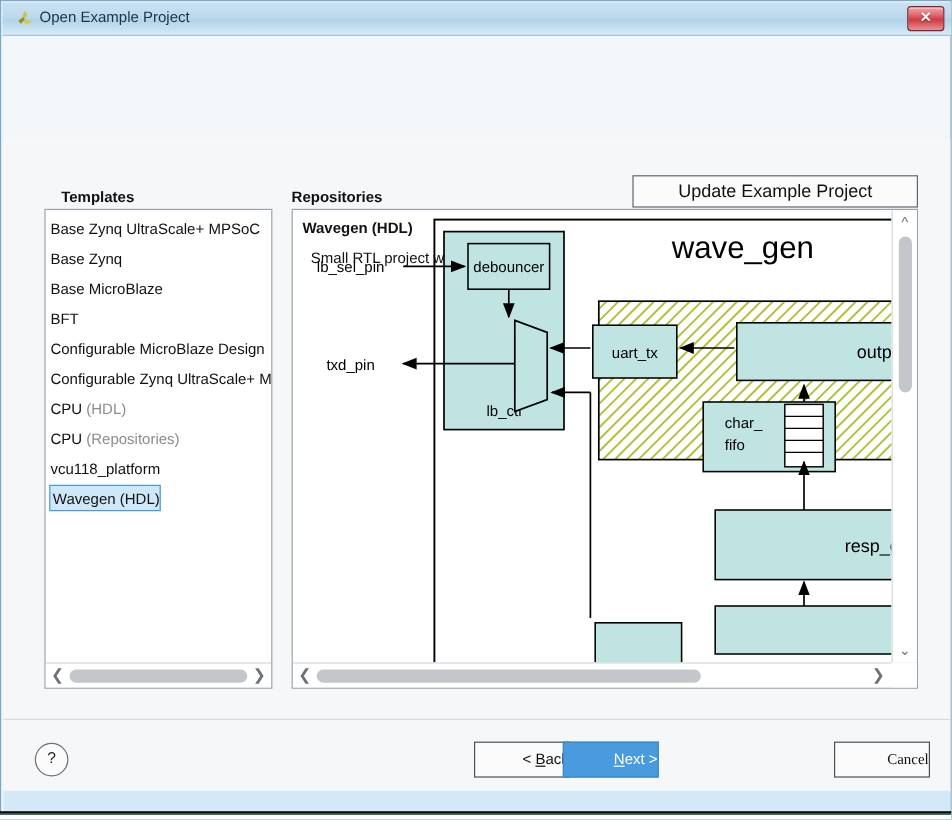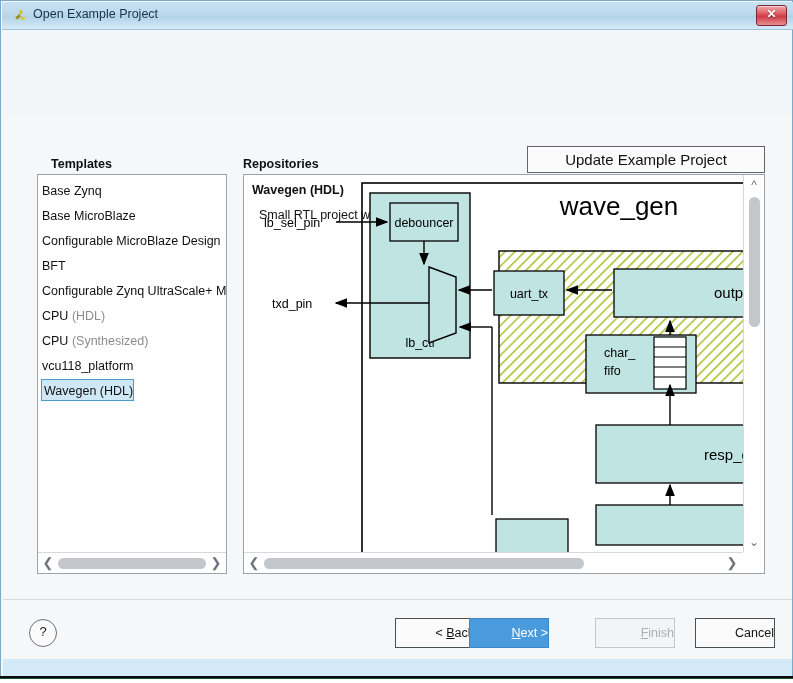--- a/index.html
+++ b/index.html
@@ -262,21 +262,21 @@
   .btn.disabled {
     background: #f2f4f6;
     border: 1px solid #c2c8ce;
     color: #a9b0b6;
     cursor: default;
   }
   .btn u { text-decoration: underline; }
   .btn-back   { left: 392px; }
   .btn-next   { left: 466px; }
   .btn-finish { left: 592px; }
-  .btn-cancel { left: 692px; }
+  .btn-cancel { left: 692px; font-family: Liberation Serif, serif; }
 
   .bottom-strip {
     position: absolute;
     left: 2px; top: 658px;
     width: 789px; height: 18px;
     background: #d4e9f7;
   }
   .outer-bottom-line {
     position: absolute;
     left: 0; top: 676px;
@@ -309,27 +309,28 @@
         <div class="close-x">✕</div>
       </div>
     </div>
 
 
     <div class="body-area">
 
       <div class="section-label tpl-label">Templates</div>
       <div class="tpl-box">
         <div class="tpl-list" id="tpl-list">
+            <div class="tpl-item"><span>Base Zynq UltraScale+ MPSoC</span></div>
             <div class="tpl-item"><span>Base Zynq</span></div>
             <div class="tpl-item"><span>Base MicroBlaze</span></div>
+            <div class="tpl-item"><span>BFT</span></div>
             <div class="tpl-item"><span>Configurable MicroBlaze Design</span></div>
-            <div class="tpl-item"><span>BFT</span></div>
             <div class="tpl-item"><span>Configurable Zynq UltraScale+ MP</span></div>
             <div class="tpl-item"><span>CPU </span><span class="dim">(HDL)</span></div>
-            <div class="tpl-item"><span>CPU </span><span class="dim">(Synthesized)</span></div>
+            <div class="tpl-item"><span>CPU </span><span class="dim">(Repositories)</span></div>
             <div class="tpl-item"><span>vcu118_platform</span></div>
             <div><div class="tpl-item selected"><span>Wavegen (HDL)</span></div></div>
           </div>
         <div class="hscroll">
           <div class="arrow left">❮</div>
           <div class="thumb" style="left:20px; width:148px;"></div>
           <div class="arrow right">❯</div>
         </div>
       </div>
 
@@ -425,23 +426,20 @@
     </div>
 
     <div class="footer">
       <div class="help-btn">?</div>
       <div class="btn btn-back">
         <span id="b-back-pre">&lt; </span><u id="b-back-accel">B</u><span id="b-back-post">ack</span>
       </div>
       <div class="btn primary btn-next">
         <span id="b-next-pre"></span><u id="b-next-accel">N</u><span id="b-next-post">ext &gt;</span>
       </div>
-      <div class="btn disabled btn-finish">
-        <span id="b-fin-pre"></span><u id="b-fin-accel">F</u><span id="b-fin-post">inish</span>
-      </div>
       <div class="btn btn-cancel">
         <span id="b-can-pre"></span><u id="b-can-accel"></u><span id="b-can-post">Cancel</span>
       </div>
     </div>
 
     <div class="bottom-strip"></div>
   </div>
 
   <div class="outer-bottom-line"></div>
   <div class="outer-below"></div>

